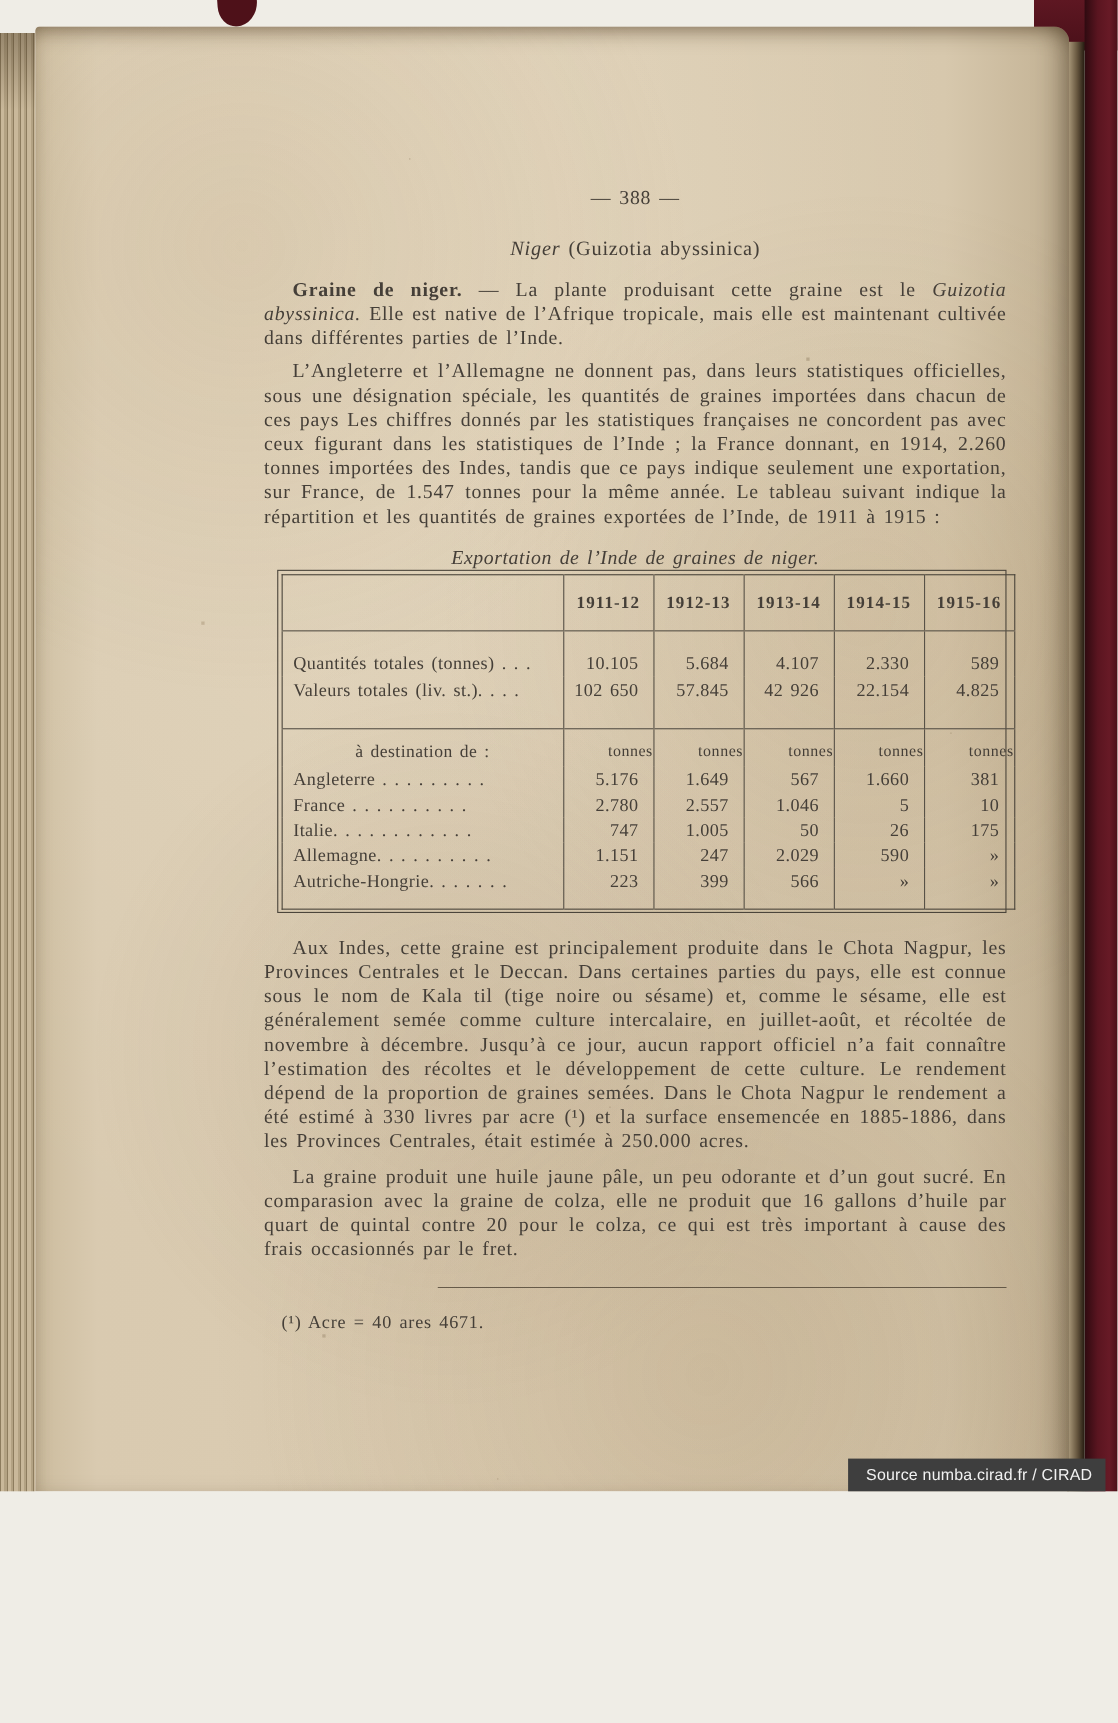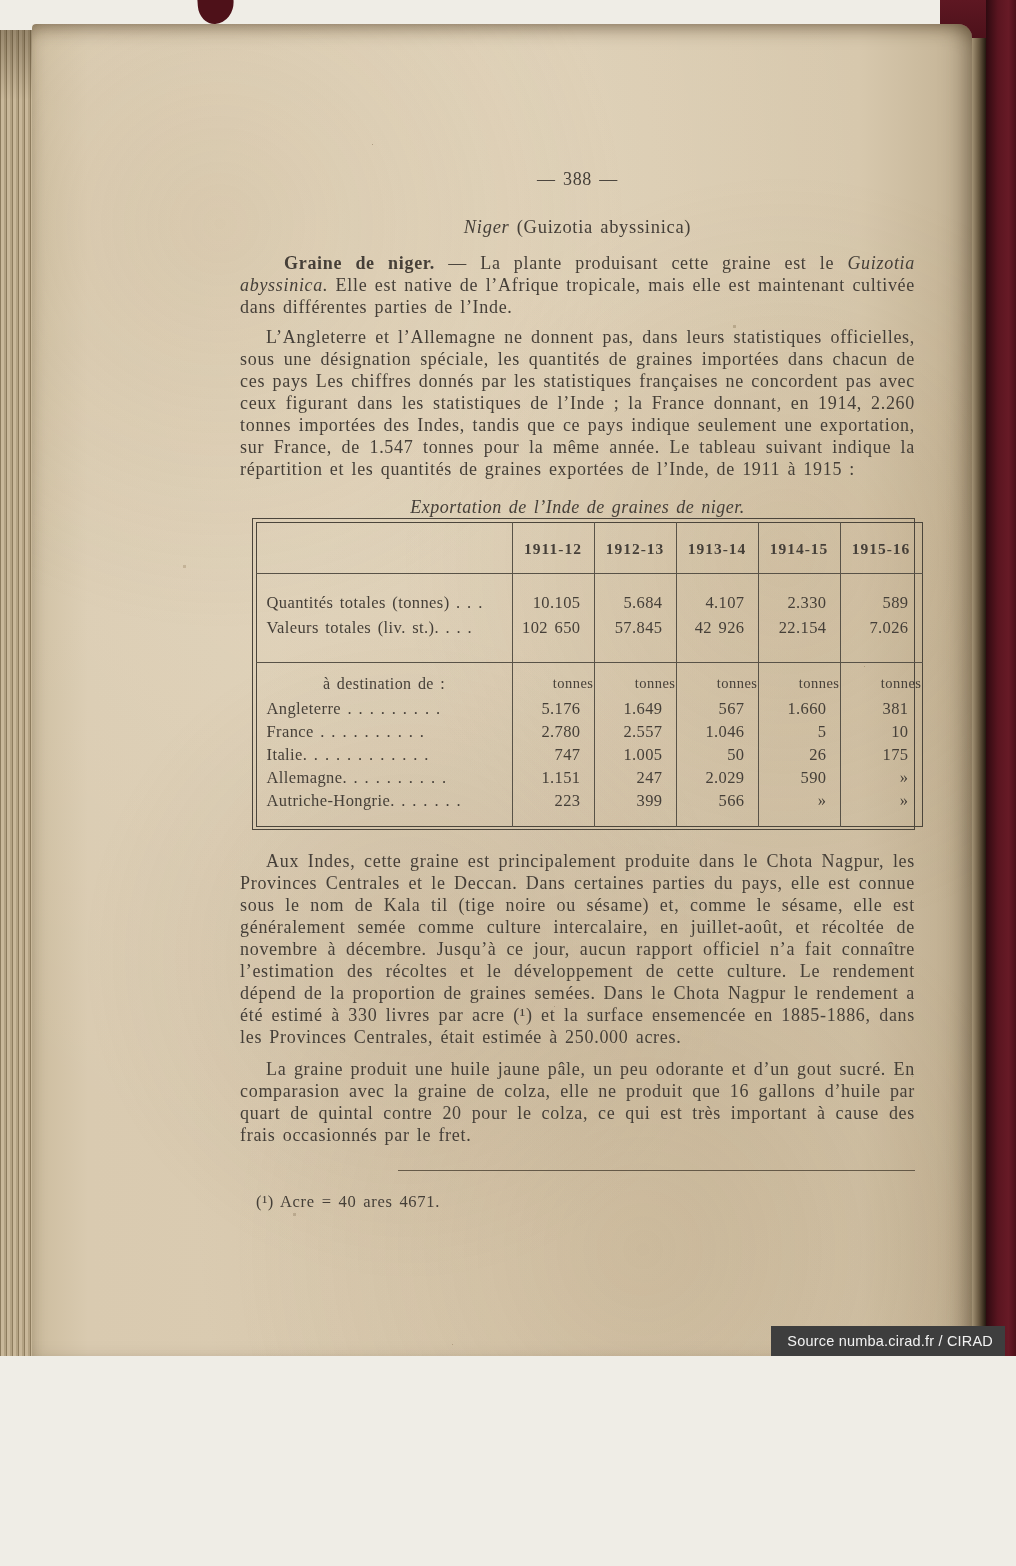--- a/index.html
+++ b/index.html
@@ -81,21 +81,21 @@
     padding: 144px 57px 0 208px;
     color: #453f38;
     font-size: 18px;
     line-height: 22px;
     letter-spacing: 0.7px;
     word-spacing: 2px;
   }
   .page-number { text-align: center; margin-bottom: 26px; font-size: 18px; }
   .title { text-align: center; margin-bottom: 14px; font-size: 18.5px; }
   .italic { font-style: italic; }
-  .bold { font-weight: bold; margin-left: 18px; }
+  .bold { font-weight: bold; }
   p.para { margin: 0 0 8px 0; text-align: justify; text-indent: 26px; }
   p.p2 { margin-bottom: 16px; }
   p.p3 { margin-bottom: 10px; }
   p.p4 { margin-bottom: 0; }
 
   .table-caption {
     text-align: center; font-style: italic; font-size: 18px;
     margin: 12px 0 0 0; letter-spacing: 0.5px;
   }
 
@@ -199,21 +199,21 @@
               <td class="num">4.107</td>
               <td class="num">2.330</td>
               <td class="num">589</td>
             </tr>
             <tr class="last">
               <td class="lbl">Valeurs totales (liv. st.). . . .</td>
               <td class="num">102 650</td>
               <td class="num">57.845</td>
               <td class="num">42 926</td>
               <td class="num">22.154</td>
-              <td class="num">7.026</td>
+              <td class="num">4.825</td>
             </tr>
           </tbody>
           <tbody class="dest">
             <tr class="unit-row">
               <td class="dest-lbl">à destination de :</td>
               <td class="unit">tonnes</td>
               <td class="unit">tonnes</td>
               <td class="unit">tonnes</td>
               <td class="unit">tonnes</td>
               <td class="unit">tonnes</td>

